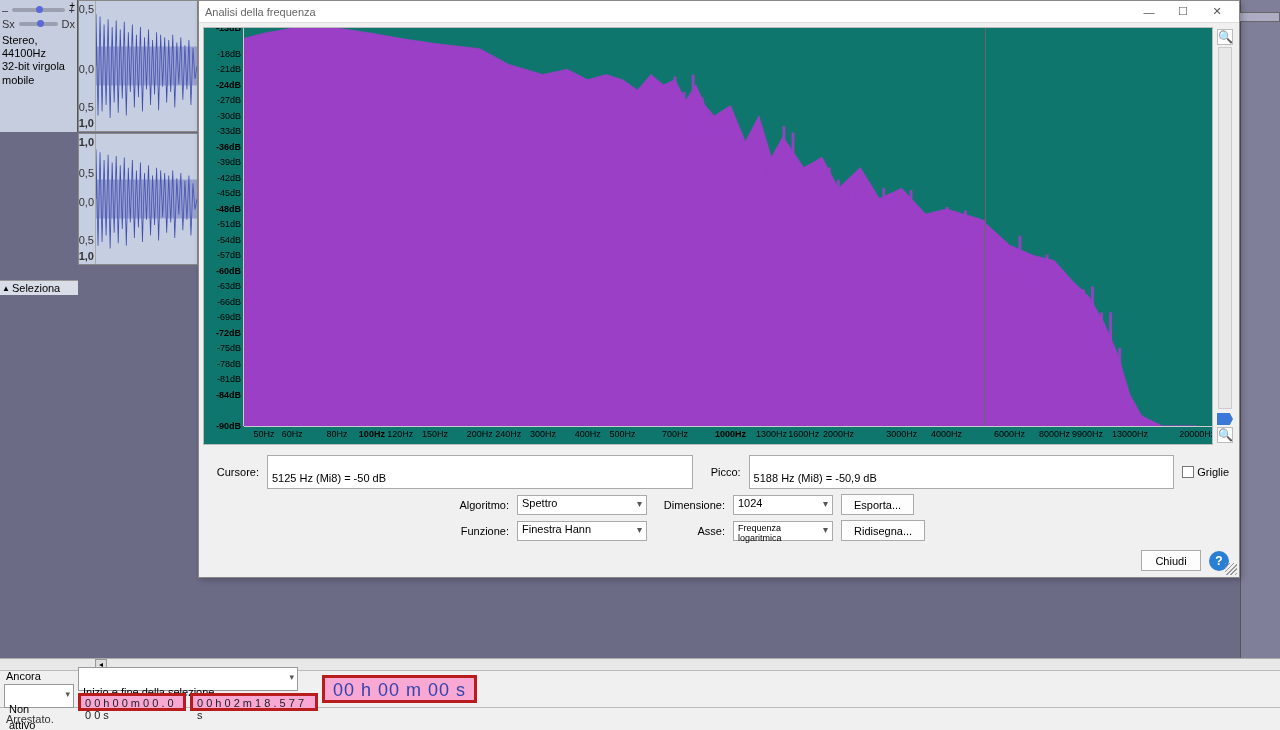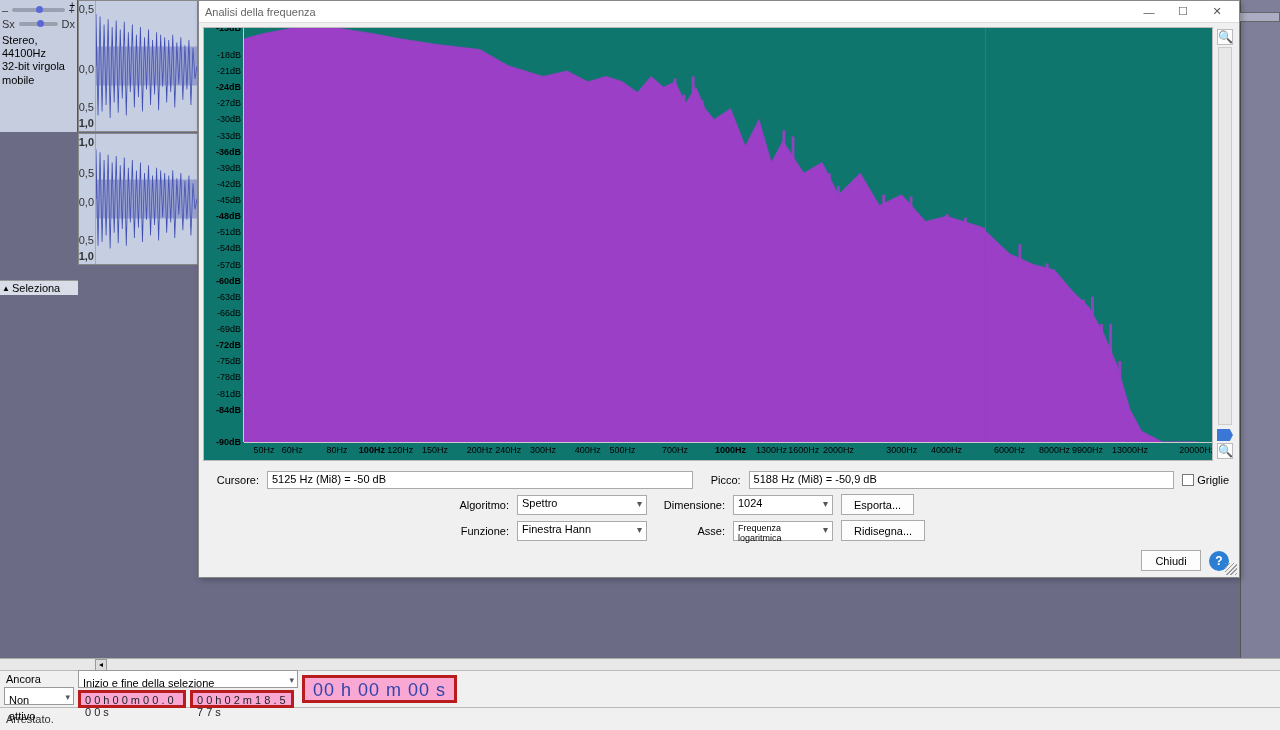--- a/index.html
+++ b/index.html
@@ -25,21 +25,21 @@
 
 .host-right { position: absolute; right: 0; top: 0; width: 40px; height: 658px; background: #7f7f9a; border-left:1px solid #555; }
 .host-right::before{content:"";position:absolute;left:-4px;right:0;top:12px;height:8px;background:#acacc2;border:1px solid #666;}
 
 
 .host-bottom { position: absolute; left: 0; bottom: 0; width: 1280px; height: 72px; background: #f0f0f0; border-top: 1px solid #aaa; }
 .hscroll-row{height:12px;border-bottom:1px solid #bbb;position:relative;background:#e8e8e8;}
 .hscroll-left{position:absolute;left:95px;top:0;width:12px;height:12px;background:#ddd;border:1px solid #999;text-align:center;font-size:8px;line-height:10px;}
 .bottom-row1 { display: flex; align-items: center; padding: 2px 4px; gap: 4px; height: 36px; }
 .bottom-label { font-size: 11px; color: #000; white-space: nowrap; padding: 0 2px; }
-.combo-small { border: 1px solid #999; background: #fff; height: 18px; padding: 4px 16px 0 4px; position: relative; font-size: 11px; line-height: 16px; }
+.combo-small { border: 1px solid #999; background: #fff; height: 24px; padding: 16px 16px 0 4px; position: relative; font-size: 11px; line-height: 16px; }
 .combo-small::after { content: "▾"; position: absolute; right: 3px; top: 1px; font-size: 9px; color: #555; }
 .time-field { border: 3px solid #b91c1c; background: #f9a8d4; height: 18px; padding: 1px 4px; font-family: Liberation Sans, sans-serif; font-size: 11px; color: #222; position:relative;}
 .time-field.big { height: 28px; font-size: 18px; color: #3344aa; padding: 2px 8px; letter-spacing: 1px; font-weight: 500;}
 .status-row { border-top: 1px solid #bbb; padding: 2px 6px; color: #333; font-size: 11px; height:22px; line-height:18px;}
 
 
 .dialog { position: absolute; left: 198px; top: 0; width: 1042px; height: 578px; background: #f0f0f0; border: 1px solid #888; box-shadow: 2px 2px 6px rgba(0,0,0,.25); display: flex; flex-direction: column; }
 .titlebar { height: 22px; background: #fff; display: flex; align-items: center; padding: 0 6px; border-bottom: 1px solid #ddd; color: #666; }
 .titlebar .tbtns { margin-left: auto; display: flex; gap: 2px; }
 .tbtn { width: 32px; height: 20px; display: flex; align-items: center; justify-content: center; font-size: 11px; color: #555; }
@@ -57,21 +57,21 @@
 .cursor-line { position: absolute; top: 0; bottom: 18px; width: 1px; background: #666; left: 77%; }
 
 .plot-side { width: 20px; display: flex; flex-direction: column; justify-content: space-between; align-items:center; padding:2px 0;}
 .scroll-v { flex:1; width:14px; background:#e8e8e8; border:1px solid #ccc; margin:2px 0;}
 .zoom-btn { width: 16px; height: 16px; border: 1px solid #bbb; background: #fdfdfd; font-size: 12px; text-align: center; line-height: 14px; cursor: pointer; }
 .arrow-tag{width:16px;height:12px;background:#3a77d6;clip-path:polygon(0 0,80% 0,100% 50%,80% 100%,0 100%);margin:2px 0;}
 
 .ctrl-zone { padding: 6px 10px; display: flex; flex-direction: column; gap: 5px; }
 .row { display: flex; align-items: center; gap: 8px; }
 .lbl { text-align: right; color: #000; }
-.tfield { flex: 1; border: 1px solid #aaa; background: #fff; height: 18px; padding: 1px 4px; font-size: 11px; }
+.tfield { flex: 1; border: 1px solid #aaa; background: #fff; height: 18px; padding: 16px 4px; font-size: 11px; }
 .combo { border: 1px solid #aaa; background: #fff; height: 20px; width: 130px; padding: 1px 18px 1px 4px; font-size: 11px; position: relative; }
 .combo::after { content: "▾"; position: absolute; right: 4px; top: 2px; font-size: 10px; color: #555; }
 .btn { border: 1px solid #aaa; background: #fdfdfd; height: 21px; padding: 1px 12px; font-size: 11px; cursor: pointer; min-width:60px;}
 .btn.small { min-width: 60px; }
 .checkbox { display: flex; align-items: center; gap: 3px; }
 .checkbox .box { width: 12px; height: 12px; border: 1px solid #777; background: #fff; }
 .help-btn { width: 20px; height: 20px; border-radius: 10px; background: #2a7fd5; color: #fff; font-weight: bold; text-align: center; line-height: 20px; font-size: 12px; }
 .close-row { display: flex; justify-content: flex-end; gap: 8px; align-items: center; padding-top: 4px;}
 .resize-grip{position:absolute;right:2px;bottom:2px;width:12px;height:12px;background:repeating-linear-gradient(135deg,#999 0 1px,transparent 1px 3px);}
 </style>
@@ -256,19 +256,19 @@
   </div>
   <div class="bottom-row1">
     <div style="display:flex;flex-direction:column;gap:2px">
       <span class="bottom-label">Ancora</span>
       <div class="combo-small" style="width:70px">Non attivo</div>
     </div>
     <div style="display:flex;flex-direction:column;gap:2px">
       <div class="combo-small" style="width:220px">Inizio e fine della selezione</div>
       <div style="display:flex;gap:4px">
         <div class="time-field" style="width:108px">0 0 h 0 0 m 0 0 . 0 0 0 s</div>
-        <div class="time-field" style="width:104px">0 0 h 0 2 m 1 8 . 5 7 7 s</div>
+        <div class="time-field" style="width:128px">0 0 h 0 2 m 1 8 . 5 7 7 s</div>
       </div>
     </div>
     <div class="time-field big">00 h 00 m 00 s</div>
   </div>
   <div class="status-row">Arrestato.</div>
 </div>
 
 </body></html>

